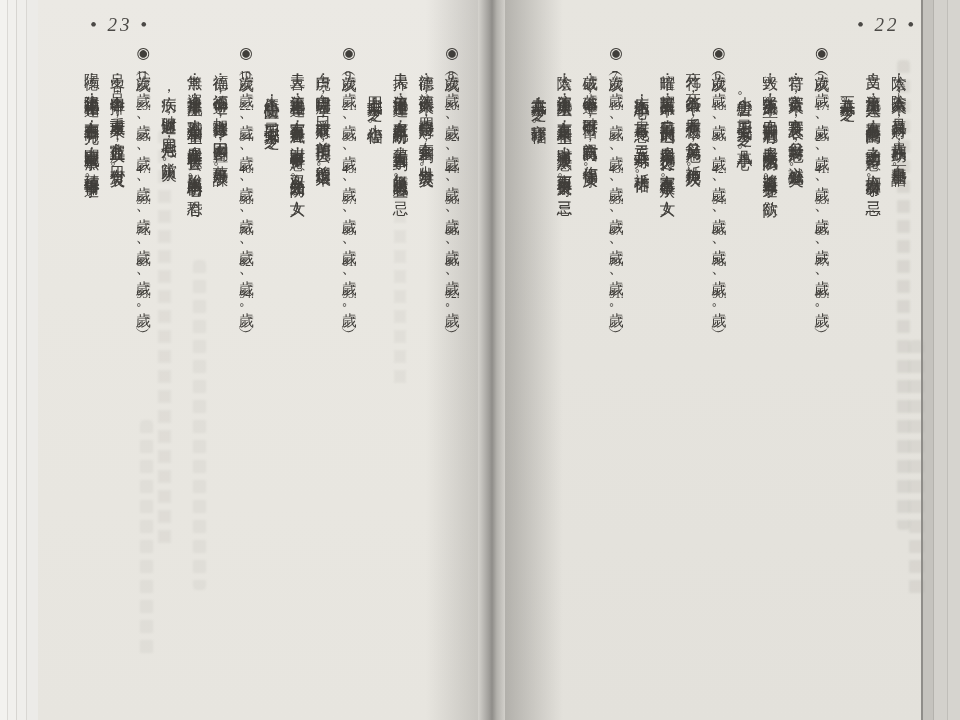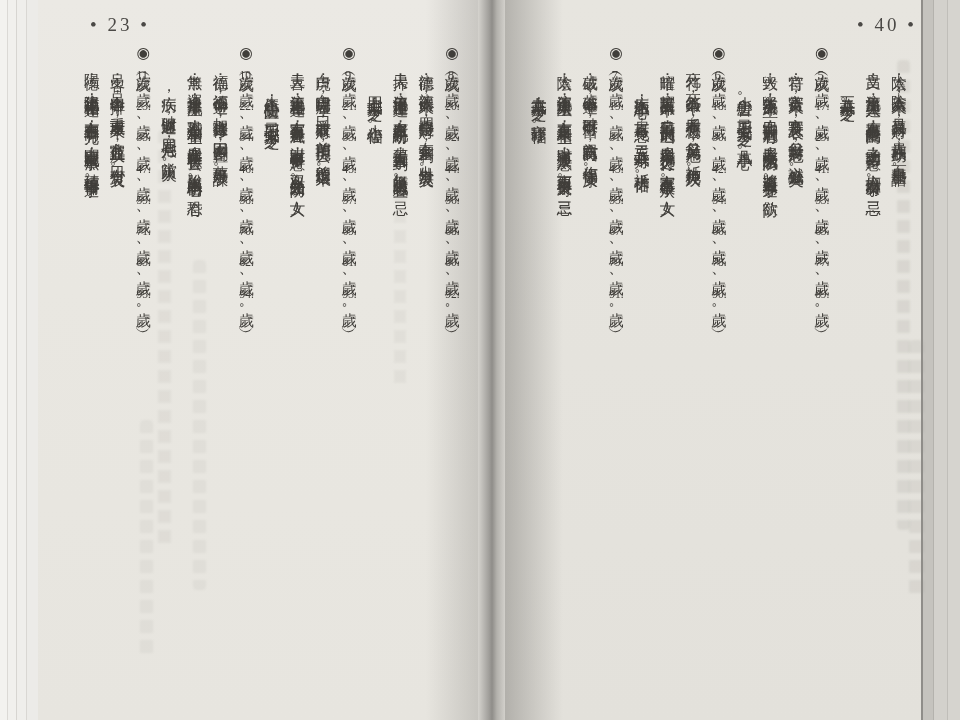--- a/index.html
+++ b/index.html
@@ -42,21 +42,21 @@
       linear-gradient(to right, rgba(110,108,104,.42), rgba(110,108,104,0) 58px),
       linear-gradient(180deg,#e7e5df 0,#e5e3dd 50%,#e3e1db 100%);
   }
   .gutter{
     position:absolute;left:478px;top:0;width:27px;height:720px;
     background:linear-gradient(90deg,#d5d3ce 0,#a19f9b 40%,#8f8d89 52%,#b3b1ac 70%,#d2d0cb 100%);
   }
 
   .page-number{
     position:absolute;top:14px;
-    font-size:19px;letter-spacing:3px;color:#4b4946;
+    font-style:italic;font-size:19px;letter-spacing:3px;color:#4b4946;
     white-space:nowrap;
   }
   .page-left .page-number{left:52px;}
   .page-right .page-number{left:352px;}
 
   
   .columns{
     position:absolute;top:44px;bottom:16px;
     writing-mode:vertical-rl;-webkit-writing-mode:vertical-rl;
     text-orientation:mixed;
@@ -124,21 +124,21 @@
         <div class="col entry">福德：福德命中遊，加官進錄修，田園多創置，萬事好求謀。</div>
         <div class="col entry">無常：運逢無常流年星，恐有不測事相生，孝服運時秋聲去，脫災無事心自明。恐有</div>
         <div class="col cont">疾病，破財過運，忌四七八月，當防水火。</div>
         <div class="col cycle">◉歲次（<span class="tcy">11.</span>歲、<span class="tcy">23.</span>歲、<span class="tcy">35.</span>歲、<span class="tcy">47.</span>歲、<span class="tcy">59.</span>歲、<span class="tcy">71.</span>歲、<span class="tcy">83.</span>歲、<span class="tcy">95.</span>歲。）</div>
         <div class="col entry">吊客：吊客命中排，重重孝服來，官非並血疾，小口有哀災。</div>
         <div class="col entry">陽德：流年陽德星相逢，主有喜事門有光，中間慶祝來無事，積德善行事亨通。</div>
       </div>
   </div>
 
   <div class="page page-right">
-    <div class="page-number">• 40 •</div>
+    <div class="page-number">• 22 •</div>
     <div class="ghost g1"></div>
     <div class="ghost g4"></div>
     <div class="columns" id="cols-right">
         <div class="col entry">太陰：太陰入命來，見喜又得財，貴人相扶助，百事盡和諧。</div>
         <div class="col entry">文昌：流年文昌星入運，應有喜事慶臨門，士子功門多得意，庶人招財女有孕。忌二</div>
         <div class="col cont">五八或十二月之令。</div>
         <div class="col cycle">◉歲次（<span class="tcy">5.</span>歲、<span class="tcy">17.</span>歲、<span class="tcy">29.</span>歲、<span class="tcy">41.</span>歲、<span class="tcy">53.</span>歲、<span class="tcy">65.</span>歲、<span class="tcy">77.</span>歲、<span class="tcy">89.</span>歲。）</div>
         <div class="col entry">官符：官符入命來，官事及悲哀，父母妻財尅，心誠庶勉災。</div>
         <div class="col entry">火毀：火毀流年入命主，官非口舌刑尅有，孝服疾病鬼賊防，將過運至亦亨通。欲防</div>
         <div class="col cont">小心所害。忌一四七或十一月之令，凡事小心。</div>

